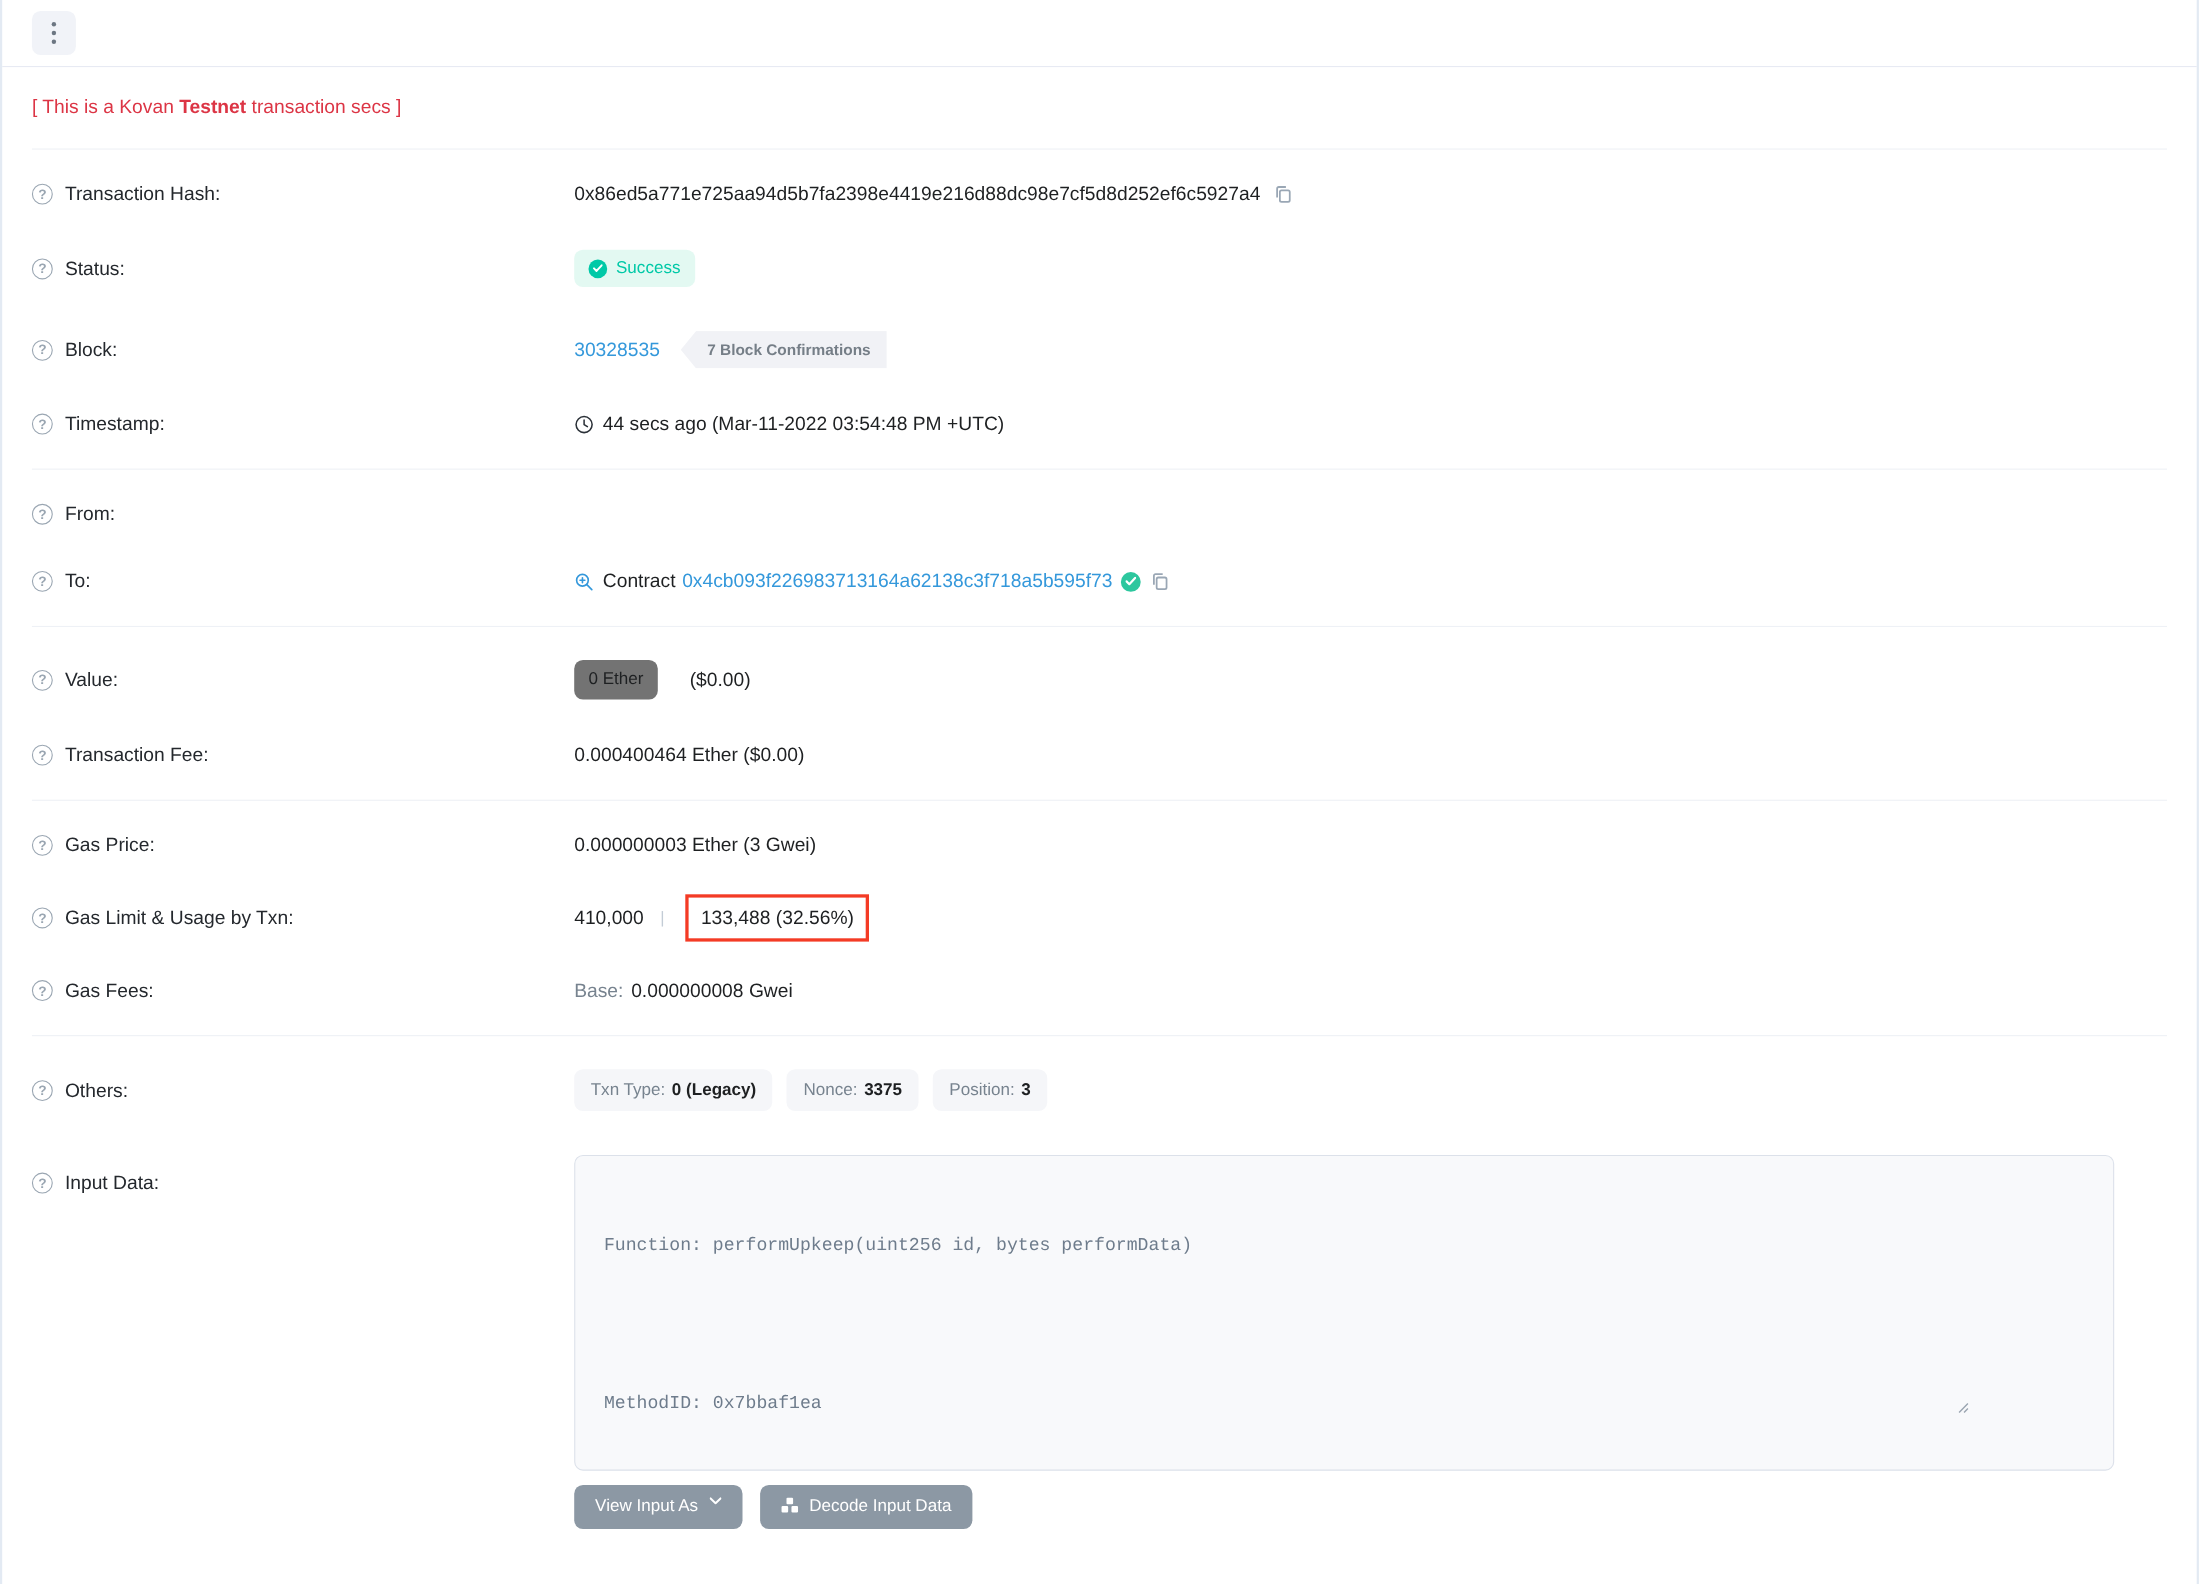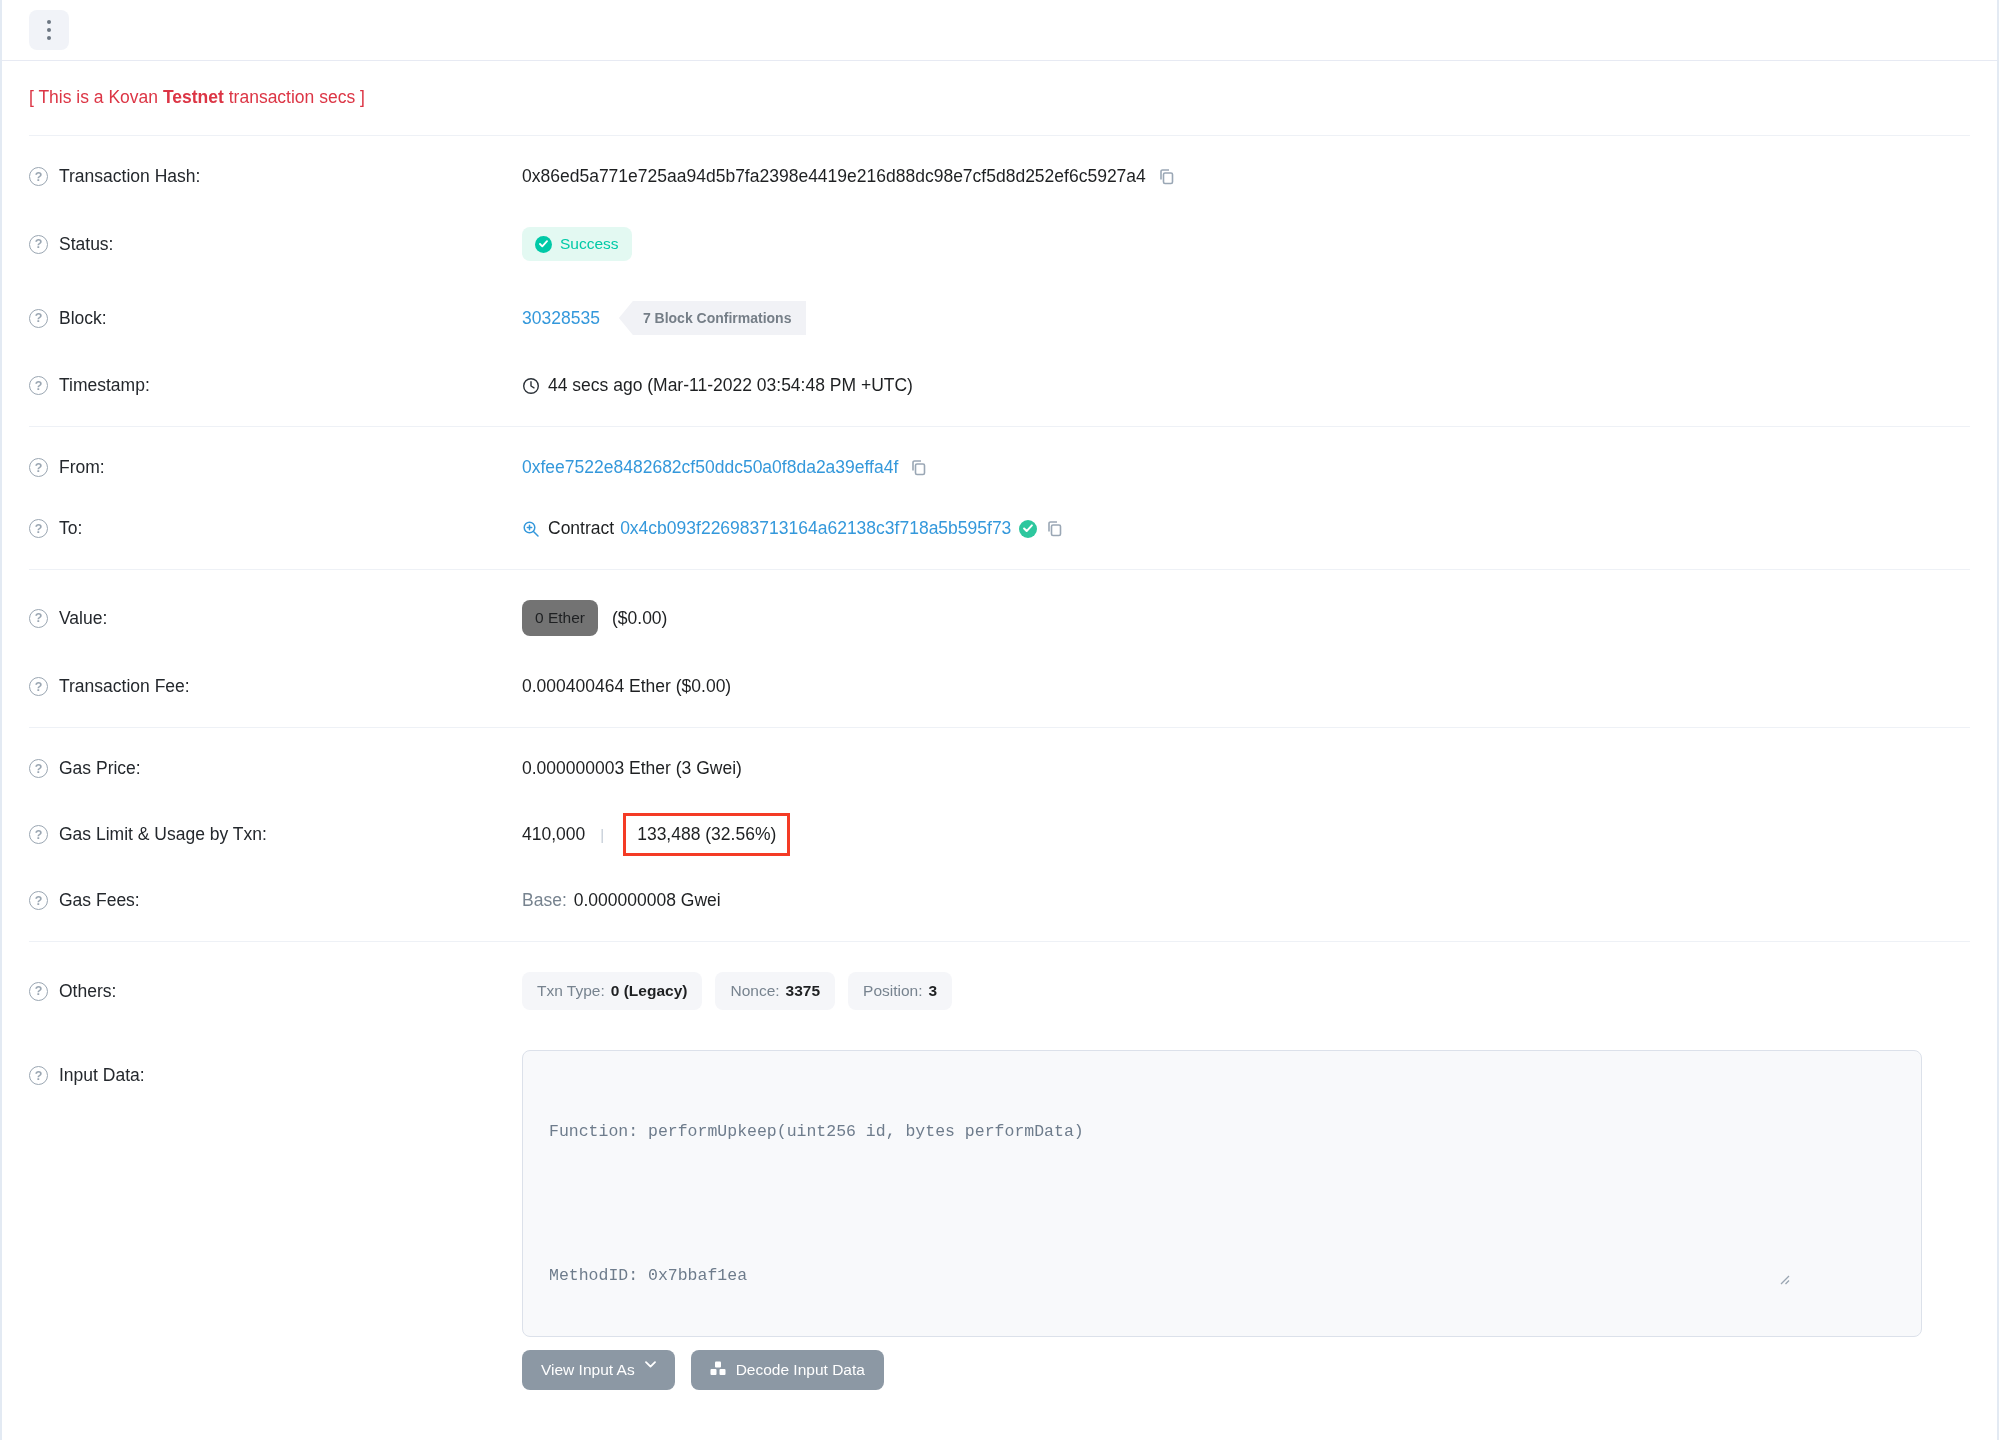--- a/index.html
+++ b/index.html
@@ -216,29 +216,20 @@
 
     </div>
 
     <div class="group">
 
       <div class="row">
         <div class="label-col">
           <span class="qicon">?</span>
           <span>From:</span>
         </div>
-        <div class="value-col">
-          <a class="link">0xfee7522e8482682cf50ddc50a0f8da2a39effa4f</a>
-          <span>
-            <svg width="19" height="19" viewBox="0 0 19 19" fill="none" stroke="#9aa7b5" stroke-width="1.6">
-              <rect x="6.5" y="6" width="9" height="10.5" rx="1.5"></rect>
-              <path d="M4 12.5 L4 4.5 a1.5 1.5 0 0 1 1.5 -1.5 L12 3"></path>
-            </svg>
-          </span>
-        </div>
       </div>
 
       <div class="row">
         <div class="label-col">
           <span class="qicon">?</span>
           <span>To:</span>
         </div>
         <div class="value-col" style="gap:8px;">
           <span>
             <svg width="18" height="18" viewBox="0 0 18 18" fill="none" stroke="#3498db" stroke-width="1.5">
@@ -267,21 +258,21 @@
 
     <div class="group">
 
       <div class="row">
         <div class="label-col">
           <span class="qicon">?</span>
           <span>Value:</span>
         </div>
         <div class="value-col">
           <span class="badge-gray">0 Ether</span>
-          <span style="margin-left:3px;">($0.00)</span>
+          <span style="margin-left:18px;">($0.00)</span>
         </div>
       </div>
 
       <div class="row">
         <div class="label-col">
           <span class="qicon">?</span>
           <span>Transaction Fee:</span>
         </div>
         <div class="value-col">
           <span>0.000400464 Ether ($0.00)</span>

